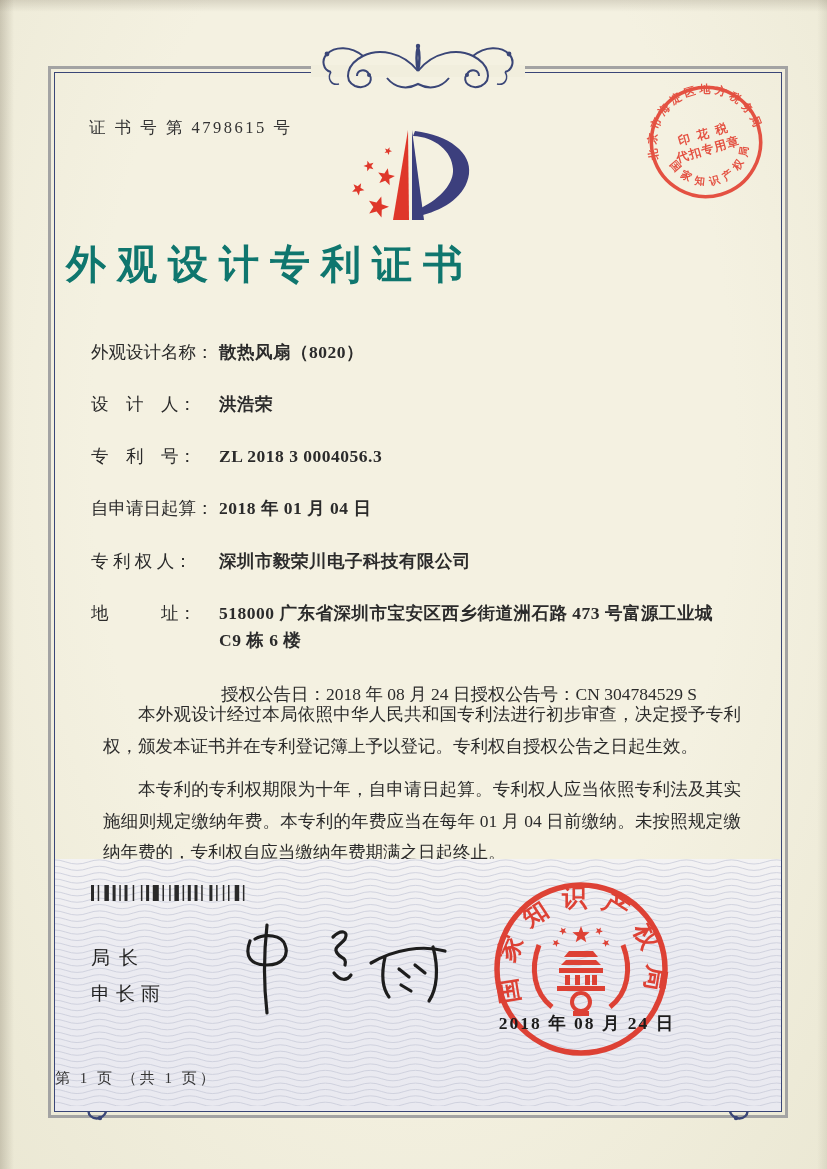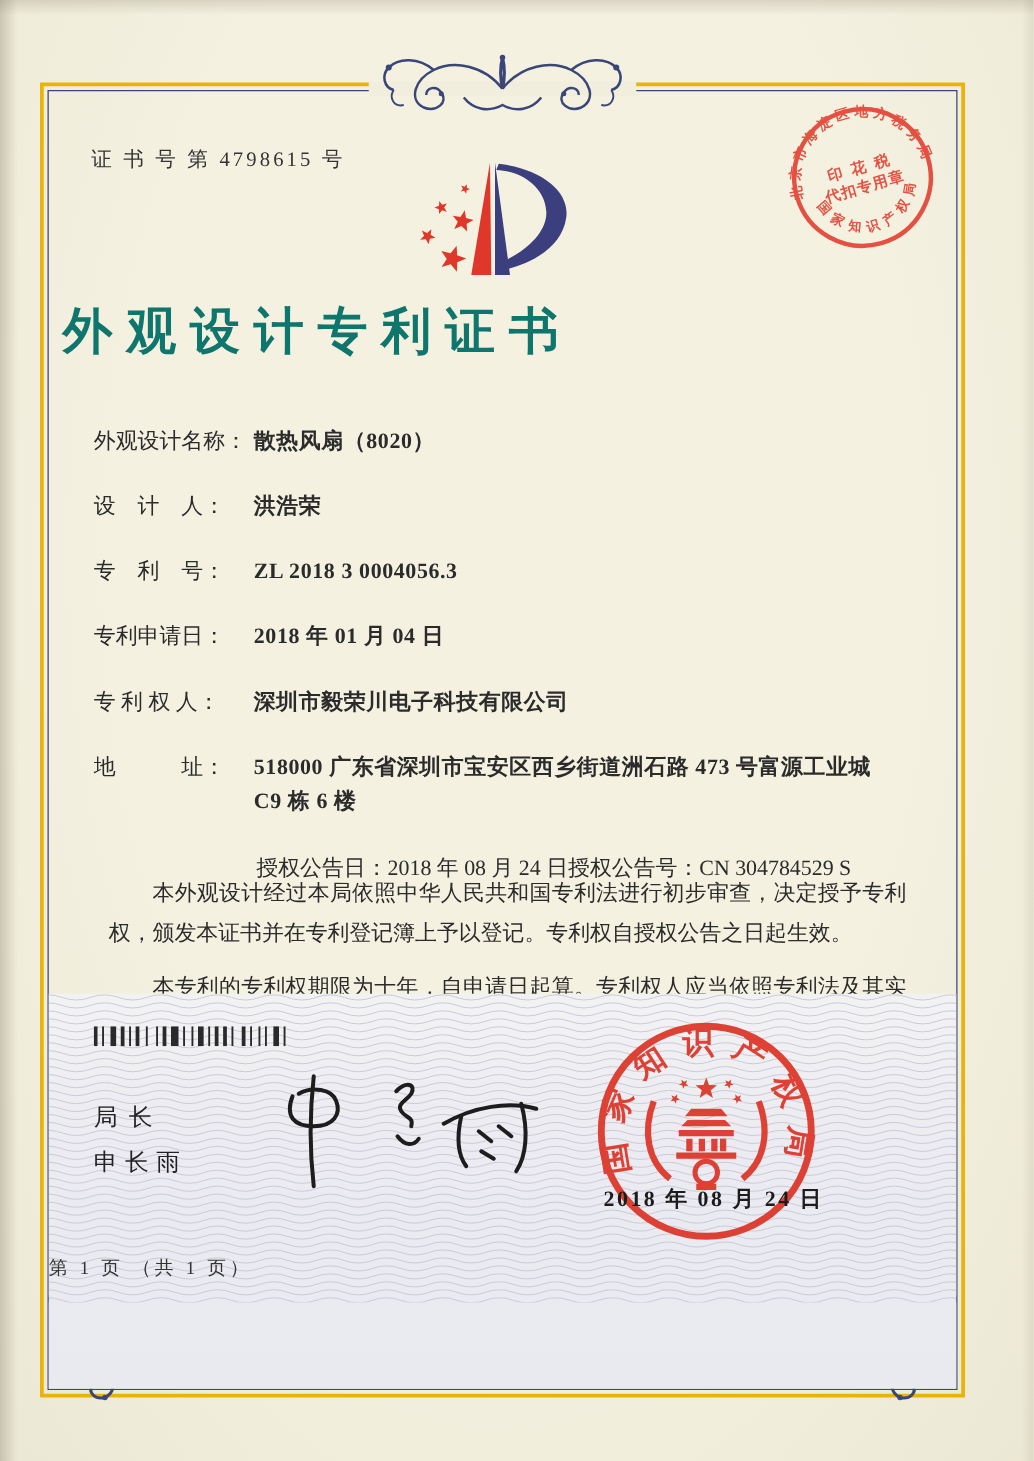--- a/index.html
+++ b/index.html
@@ -7,43 +7,43 @@
   body{
     width:827px;height:1169px;position:relative;overflow:hidden;
     font-family:"Liberation Serif","DejaVu Serif",serif;color:#2b2b2b;
     background:
       linear-gradient(90deg, rgba(110,100,80,.28), rgba(110,100,80,0) 14px),
       linear-gradient(180deg, rgba(110,100,80,.20), rgba(110,100,80,0) 12px),
       linear-gradient(270deg, rgba(110,100,80,.12), rgba(110,100,80,0) 10px),
       radial-gradient(ellipse at 50% 38%, #f4f1e1 55%, #ebe8d4 100%);
   }
   .frame{
-    position:absolute;left:32px;top:66px;width:734px;height:1046px;
-    border:3px solid #eab308;
+    position:absolute;left:48px;top:66px;width:734px;height:1046px;
+    border:3px solid #a3a3a3;
   }
   .frame-inner{
     position:absolute;inset:3px;border:1px solid #3a4677;pointer-events:none;
   }
   .content{position:absolute;inset:4px;}
   .cert-number{position:absolute;left:34px;top:44px;font-size:16.5px;letter-spacing:2.5px;color:#333;}
   .logo{position:absolute;left:296px;top:48px;width:132px;height:118px;}
   .title{
     position:absolute;top:164px;left:0;right:0;text-align:left;
     font-size:40px;font-weight:bold;letter-spacing:11px;color:#0f766e;text-indent:11px;
   }
   .fields{position:absolute;top:266px;left:36px;right:28px;font-size:17.5px;}
   .frow{display:flex;margin-bottom:25px;line-height:1.55;}
   .flabel{flex:0 0 128px;white-space:pre;color:#2b2b2b;}
   .fvalue{flex:1;letter-spacing:.5px;font-weight:bold;}
   .grant-row{display:flex;margin-top:28px;padding-right:56px;justify-content:flex-end;}
   .grant-cell{white-space:nowrap;}
   .paras{position:absolute;top:614px;left:36px;right:28px;font-size:17.5px;line-height:1.8;text-align:justify;}
   .paras p{margin:12px;text-indent:2em;}
   .wave-zone{
-    position:absolute;left:0;right:0;bottom:0;height:316px;overflow:hidden;
+    position:absolute;left:0;right:0;bottom:0;height:252px;overflow:hidden;
     background:linear-gradient(180deg,#f3f2f3 0%,#ebebf1 40%,#e9e9f0 100%);
   }
   .wave-zone svg.waves{position:absolute;inset:0;}
   .barcode{position:absolute;left:36px;top:26px;width:158px;height:16px;}
   .director-title{position:absolute;left:36px;top:86px;font-size:19px;letter-spacing:9px;color:#222;}
   .director-name{position:absolute;left:36px;top:122px;font-size:19px;letter-spacing:6px;color:#222;}
   .signature{position:absolute;left:182px;top:58px;width:222px;height:104px;}
   .seal{position:absolute;left:430px;top:14px;width:192px;height:192px;opacity:.93;}
   .seal-date{position:absolute;left:402px;top:152px;width:260px;text-align:center;font-size:17.5px;font-weight:bold;letter-spacing:2px;color:#1c1c1c;}
   .footer{position:absolute;left:0;right:0;top:210px;font-size:15px;letter-spacing:3px;color:#333;}
@@ -154,21 +154,21 @@
       </div>
       <div class="frow">
         <span class="flabel">设　计　人：</span>
         <span class="fvalue">洪浩荣</span>
       </div>
       <div class="frow">
         <span class="flabel">专　利　号：</span>
         <span class="fvalue">ZL 2018 3 0004056.3</span>
       </div>
       <div class="frow">
-        <span class="flabel">专利申请日：</span>
+        <span class="flabel">自申请日起算：</span>
         <span class="fvalue">2018 年 01 月 04 日</span>
       </div>
       <div class="frow">
         <span class="flabel">专 利 权 人：</span>
         <span class="fvalue">深圳市毅荣川电子科技有限公司</span>
       </div>
       <div class="frow" style="margin-bottom:0">
         <span class="flabel">地　　　址：</span>
         <span class="fvalue" style="padding-right:14px">518000 广东省深圳市宝安区西乡街道洲石路 473 号富源工业城 C9 栋 6 楼</span>
       </div>

